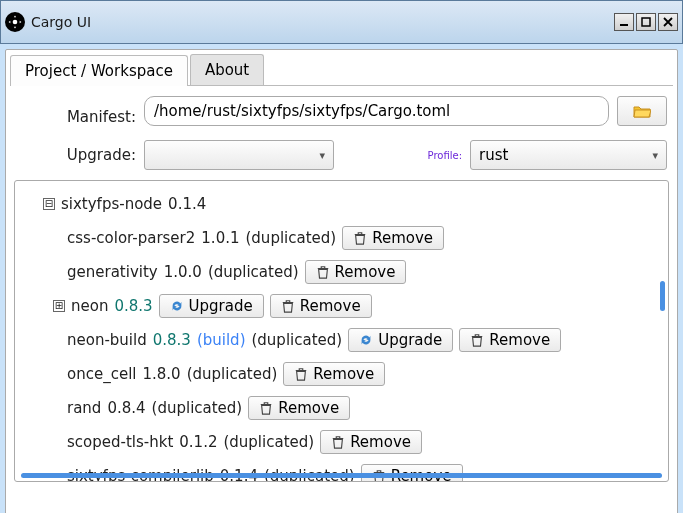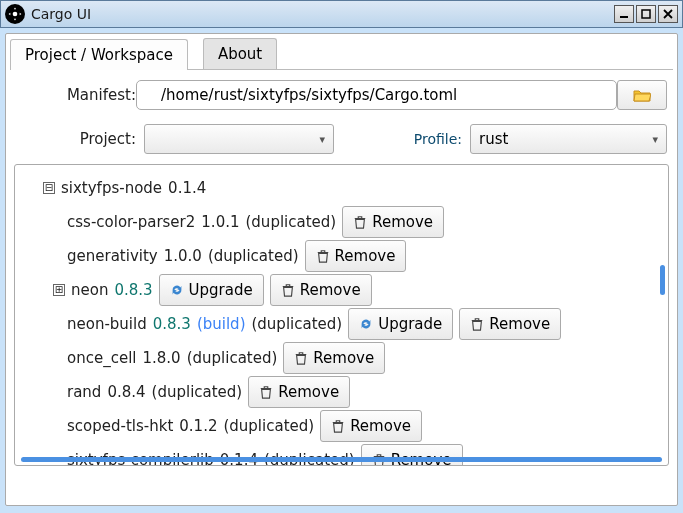--- a/index.html
+++ b/index.html
@@ -1,52 +1,52 @@
 <!DOCTYPE html>
 <html><head>
 <meta charset="utf-8">
 <style>
 * { box-sizing: border-box; margin: 0; padding: 0; font-family: "DejaVu Sans", "Liberation Sans", Arial, sans-serif; }
 body { width: 683px; height: 513px; background: #c9e2f9; overflow: hidden; }
 
-.titlebar { height: 28px; background: linear-gradient(#dce8f5, #bcd5ec); border: 1px solid #5a7a9a; display: flex; align-items: center; padding: 2px 4px; gap: 6px; }
+.titlebar { height: 44px; background: linear-gradient(#dce8f5, #bcd5ec); border: 1px solid #5a7a9a; display: flex; align-items: center; padding: 2px 4px; gap: 6px; }
 .app-icon { width: 20px; height: 20px; background: #000; border-radius: 50%; display: flex; align-items: center; justify-content: center; }
 .app-icon svg { width: 14px; height: 14px; }
 .title-text { font-size: 14px; color: #1a1a1a; flex: 1; }
 .win-buttons { display: flex; gap: 2px; }
 .win-btn { width: 20px; height: 18px; background: linear-gradient(#f0f0f0, #d0d0d0); border: 1px solid #555; display: flex; align-items: center; justify-content: center; font-size: 13px; font-weight: bold; cursor: pointer; }
 .win-btn svg { width: 10px; height: 10px; }
 
 .window-body { background: #fff; margin: 5px; border: 1px solid #aaa; border-radius: 2px; height: calc(100% - 40px); padding: 4px; }
 
 .tabs { display: flex; border-bottom: 1px solid #bbb; }
-.tab { padding: 6px 14px; font-size: 15px; background: #e4e4e4; border: 1px solid #bbb; border-bottom: none; margin-right: 15px; cursor: pointer; border-radius: 3px 3px 0 0; }
+.tab { padding: 6px 14px; font-size: 15px; background: #e4e4e4; border: 1px solid #bbb; border-bottom: none; margin-right: 2px; cursor: pointer; border-radius: 3px 3px 0 0; }
 .tab.active { background: #fdfdfd; position: relative; top: 1px; }
 
-.form-row { display: flex; align-items: center; padding: 10px 6px; }
+.form-row { display: flex; align-items: flex-end; gap: 8px; padding: 10px 6px; }
 .form-label { width: 120px; text-align: right; font-size: 15px; color: #222; }
-.text-input { flex: 1; height: 30px; border: 1px solid #aaa; border-radius: 5px; padding: 0 24px; font-size: 15px; background: #fff; }
+.text-input { flex: 1; height: 30px; border: 1px solid #aaa; border-radius: 10px; padding: 0 9px; font-size: 15px; background: #fff; }
 .folder-btn { width: 50px; height: 30px; border: 1px solid #aaa; border-radius: 3px; background: linear-gradient(#fdfdfd, #eaeaea); display: flex; align-items: center; justify-content: center; cursor: pointer; }
 .select { flex: 1; height: 30px; border: 1px solid #aaa; border-radius: 3px; background: linear-gradient(#fdfdfd, #eaeaea); padding: 0 8px; font-size: 15px; display: flex; align-items: center; justify-content: space-between; cursor: pointer; }
 .chev { font-size: 11px; color: #555; }
 
 .pkg-row { display: flex; align-items: center; gap: 8px; padding: 4px 6px 10px; }
 .pkg-row .form-label { width: 120px; }
 .pkg-row .select.small { flex: 0 0 190px; }
-.profile-label { width: 80px; text-align: right; font-size: 14px; color: #0c4a6e; margin-left: 40px; }
+.profile-label { width: 80px; text-align: right; font-size: 10px; color: #6d28d9; margin-left: 40px; }
 
 .tree-panel { margin: 0 4px; border: 1px solid #aaa; border-radius: 3px; height: 302px; overflow: hidden; position: relative; }
 .tree-inner { padding: 6px 18px 0 8px; }
 .tree-row { display: flex; align-items: center; gap: 6px; min-height: 34px; font-size: 15px; color: #222; flex-wrap: wrap; }
 .expander { width: 12px; height: 12px; border: 1px solid #666; display: inline-flex; align-items: center; justify-content: center; font-size: 10px; line-height: 1; cursor: pointer; background: #fff; }
 .indent-1 { padding-left: 20px; }
 .indent-2 { padding-left: 44px; }
 .outdated { color: #0f766e; }
 .kind { color: #3b82f6; }
-.btn { display: inline-flex; align-items: center; gap: 5px; height: 32px; padding: 0 10px; border: 1px solid #aaa; border-radius: 3px; background: linear-gradient(#fdfdfd, #eaeaea); font-size: 15px; cursor: pointer; }
+.btn { display: inline-flex; align-items: center; gap: 5px; height: 24px; padding: 0 10px; border: 1px solid #aaa; border-radius: 3px; background: linear-gradient(#fdfdfd, #eaeaea); font-size: 15px; cursor: pointer; }
 .btn svg { width: 14px; height: 14px; }
 
 .vscroll { position: absolute; right: 3px; top: 100px; width: 5px; height: 30px; background: #4a90e2; border-radius: 3px; }
 .hscroll { position: absolute; left: 6px; right: 6px; bottom: 3px; height: 5px; background: #4a90e2; border-radius: 3px; }
 </style>
 </head>
 <body>
 
 <div class="titlebar">
   <div class="app-icon">
@@ -88,21 +88,21 @@
     <input class="text-input" value="/home/rust/sixtyfps/sixtyfps/Cargo.toml" style="">
     <div class="folder-btn">
       <svg width="18" height="14" viewBox="0 0 18 14">
           <path d="M1 3 L1 13 L17 13 L17 5 L8 5 L6 3 Z" fill="#f4c430" stroke="#c89020"></path>
           <path d="M2 6 L18 6 L16 13 L1 13 Z" fill="#ffd85e" stroke="#c89020"></path>
         </svg>
     </div>
   </div>
 
   <div class="pkg-row">
-    <div class="form-label">Project:</div>
+    <div class="form-label">Upgrade:</div>
     <div class="select small">
       <span></span>
       <span class="chev">▾</span>
     </div>
     <div class="profile-label">Profile:</div>
     <div class="select">
       <span>rust</span>
       <span class="chev">▾</span>
     </div>
   </div>

